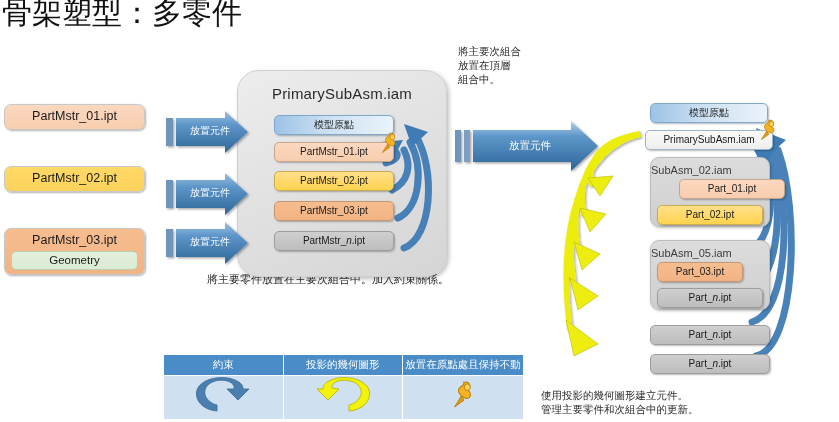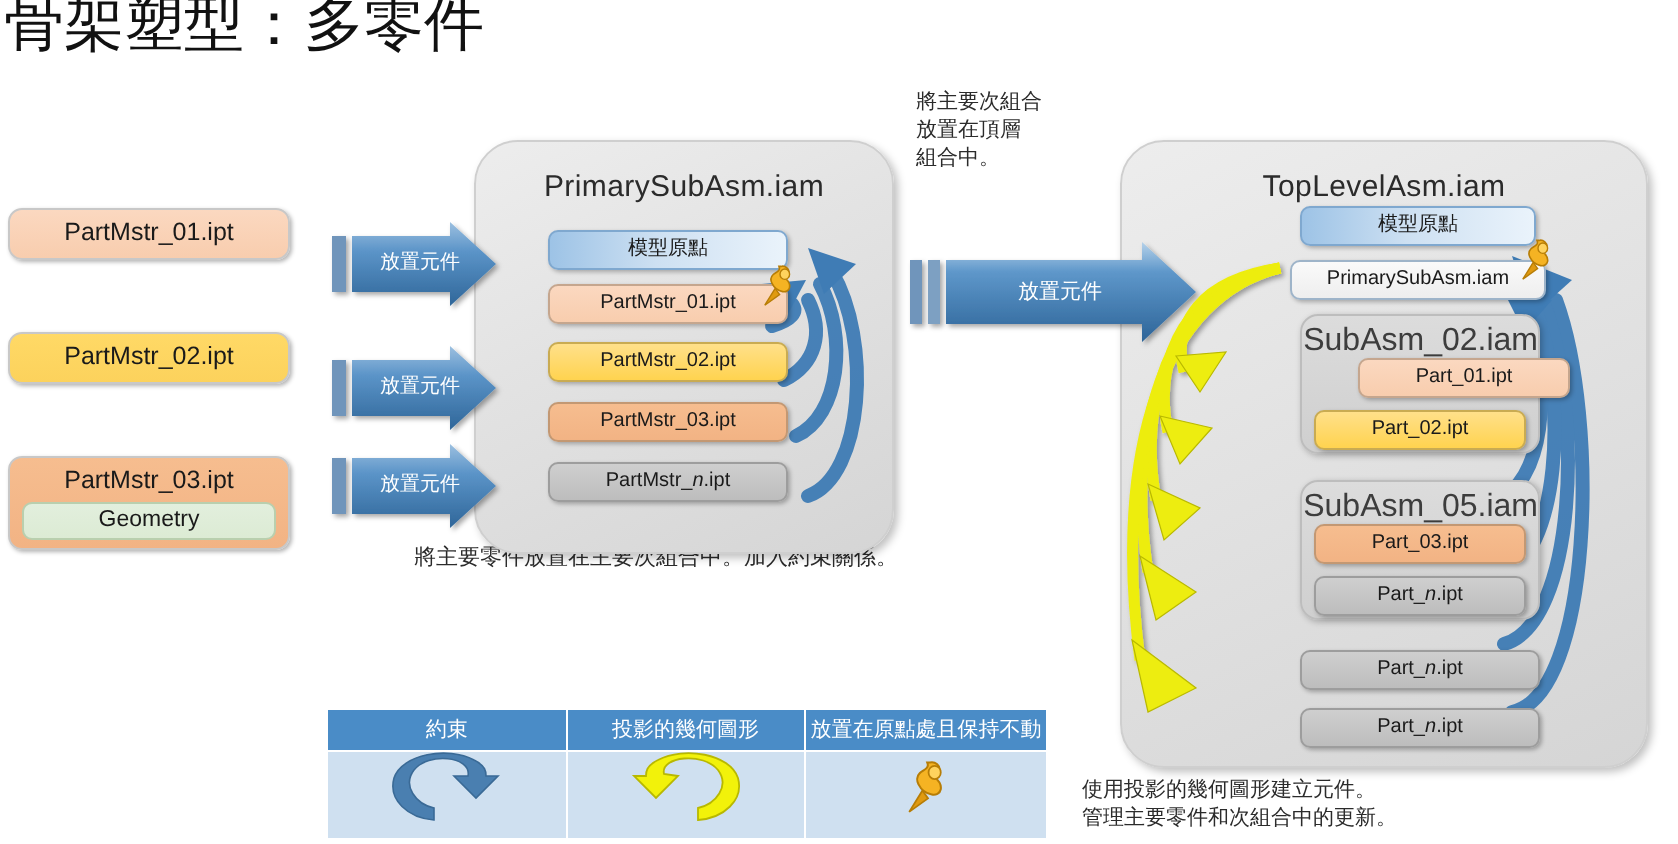--- a/index.html
+++ b/index.html
@@ -107,22 +107,22 @@
     position: absolute;
     box-sizing: border-box;
     border-radius: 9px;
     border: 1px solid #bdbdbd;
     background: linear-gradient(#dcdcdc,#cfcfcf);
     box-shadow: 1px 1px 3px rgba(0,0,0,.25);
   }
   .subasm-label {
     position: absolute;
     width: 100%;
-    text-align: right;
-    font-size: 16px;
+    text-align: left;
+    font-size: 11px;
     line-height: 15px;
     color: #3d3d3d;
   }
 
   
   #legend {
     left: 163px; top: 354px;
     width: 361px;
     border: 1px solid #ffffff;
     box-sizing: border-box;
@@ -177,23 +177,20 @@
   </div>
   <div class="abs pm-box fill-orange" style="left:4px;  top:228px;">
     <div class="pm-title">PartMstr_03.ipt</div>
     <div class="pm-sub">Geometry</div>
   </div>
 
   <div class="abs panel" style="left:237px; top:70px; width:208px; height:205px;">
     <div class="panel-title" style="top:14px;">PrimarySubAsm.iam</div>
   </div>
 
-  <div class="abs panel" style="left:560px; top:70px; width:262px; height:312px;">
-    <div class="panel-title" style="top:14px;">TopLevelAsm.iam</div>
-  </div>
 
   <svg class="ovl" viewBox="0 0 839 422">
     <defs>
       <linearGradient id="gBlueArrow" x1="0" y1="0" x2="0" y2="1">
         <stop offset="0%" stop-color="#9cc0e0"></stop>
         <stop offset="35%" stop-color="#5b94c8"></stop>
         <stop offset="100%" stop-color="#2f6699"></stop>
       </linearGradient>
       <linearGradient id="gBlueArrowBig" x1="0" y1="0" x2="0" y2="1">
         <stop offset="0%" stop-color="#b6d2ea"></stop>
@@ -320,21 +317,21 @@
   <div class="node n-peach" style="left:679px; top:179px; width:106px; height:20px;">
     <span>Part_01.ipt</span>
   </div>
   <div class="node n-yellow" style="left:657px; top:205px; width:106px; height:20px;">
     <span>Part_02.ipt</span>
   </div>
 
   <div class="subasm" style="left:650px; top:240px; width:120px; height:70px;">
     <div class="subasm-label" style="top:5px;">SubAsm_05.iam</div>
   </div>
-  <div class="node n-orange" style="left:657px; top:262px; width:106px; height:20px;">
+  <div class="node n-orange" style="left:657px; top:262px; width:86px; height:20px;">
     <span>Part_03.ipt</span>
   </div>
   <div class="node n-gray" style="left:657px; top:288px; width:106px; height:20px;">
     <span>Part_<i>n</i>.ipt</span>
   </div>
 
   <div class="node n-gray" style="left:650px; top:325px; width:120px; height:20px;">
     <span>Part_<i>n</i>.ipt</span>
   </div>
   <div class="node n-gray" style="left:650px; top:354px; width:120px; height:20px;">

